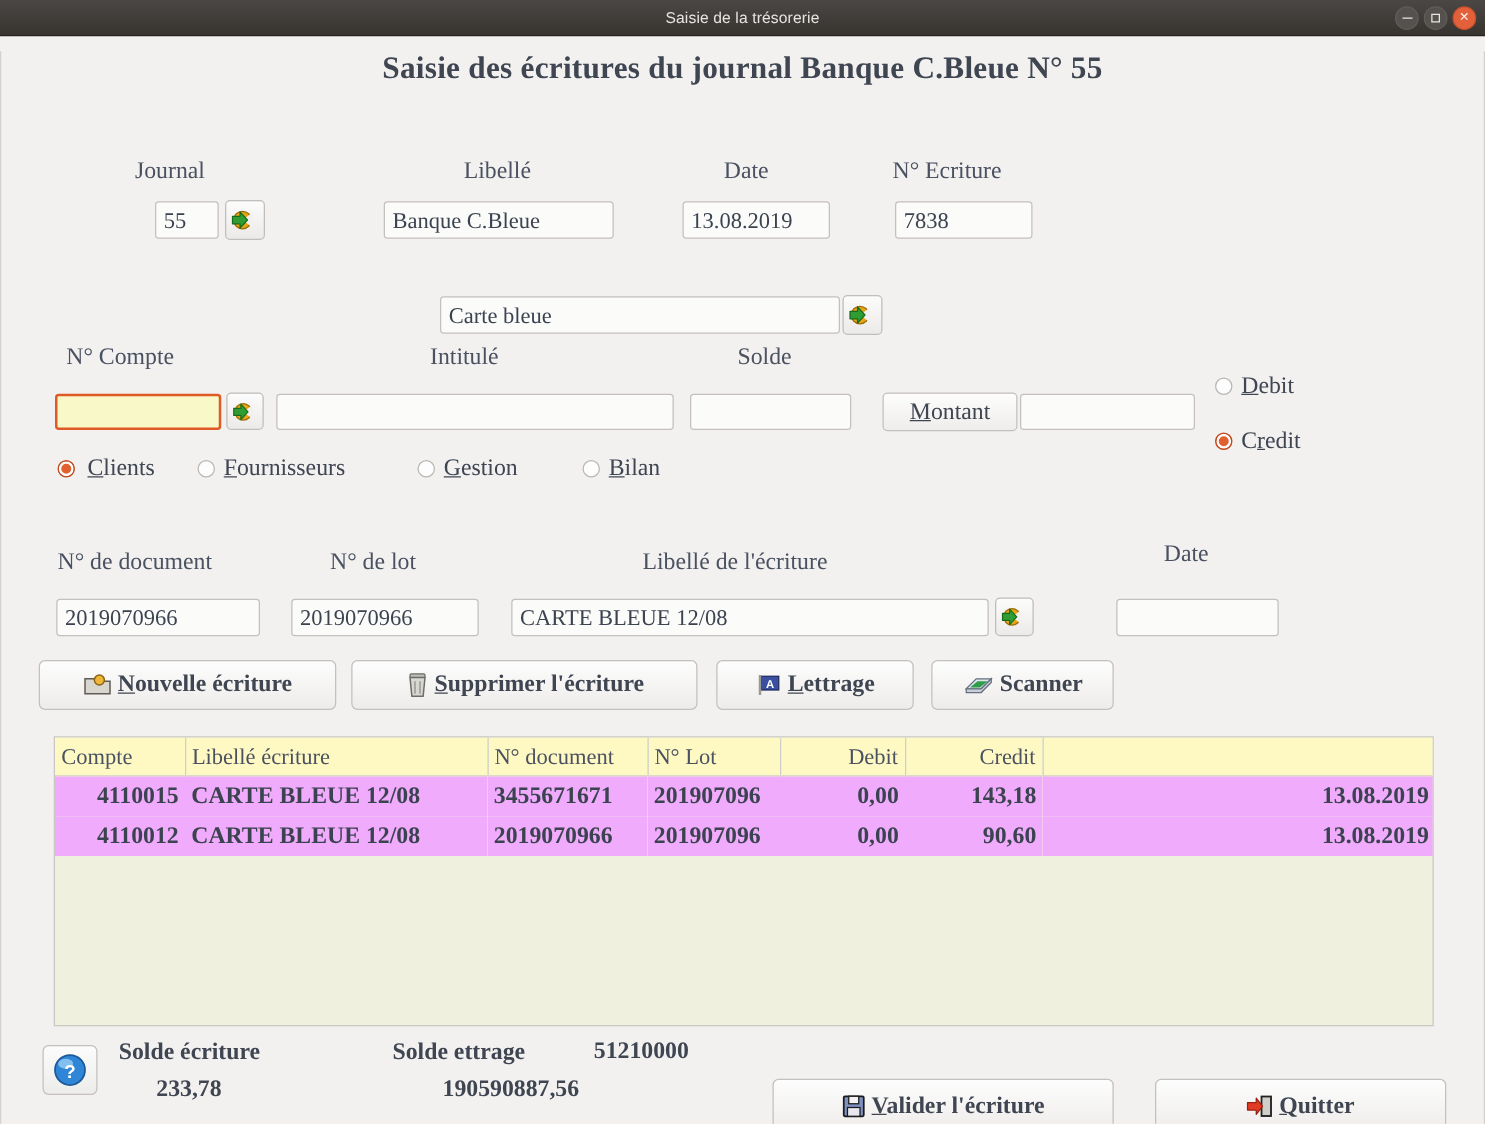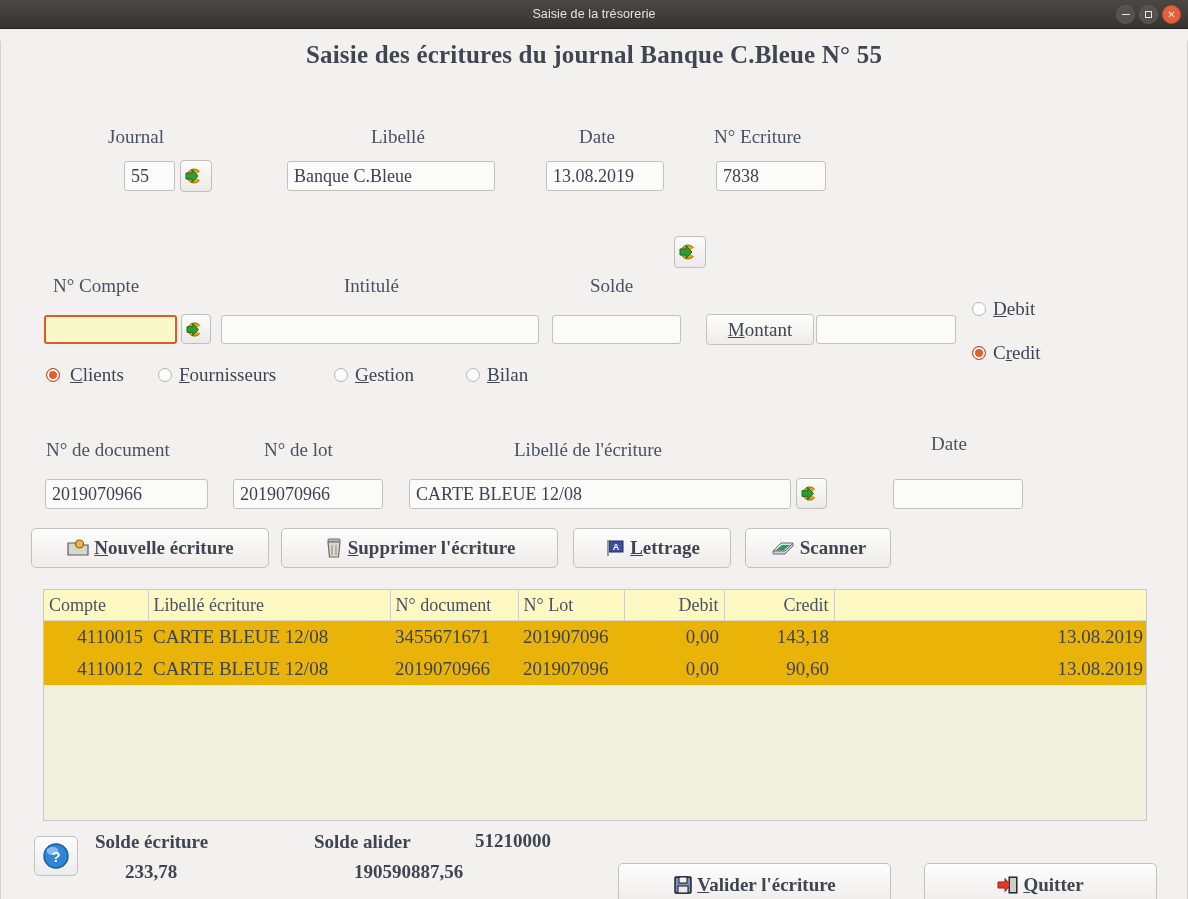--- a/index.html
+++ b/index.html
@@ -107,22 +107,22 @@
     overflow:hidden;
   }
   table.grid{border-collapse:collapse;width:100%;table-layout:fixed;font-family:"Liberation Serif", serif;}
   table.grid thead th{
     background:#fef9c3;border-right:1px solid #d0cdca;border-bottom:1px solid #ddd9c9;
     font-weight:normal;font-size:18px;color:#4a5160;padding:2px 5px;height:26px;
     text-align:left;
   }
   table.grid thead th.r{text-align:right;}
   table.grid tbody td{
-    font-size:19px;color:#3c4350;padding:2px 5px;height:28px;background:#eab308;
-    white-space:nowrap;overflow:hidden;
+    font-size:19px;color:#3c4350;padding:2px 5px;height:28px;background:#f0abfc;
+    white-space:nowrap;overflow:hidden;font-weight:bold;
   }
   table.grid tbody td.r{text-align:right;}
 
   
   .solde-lbl{font-size:19px;font-weight:bold;color:#3f4652;position:absolute;}
   .helpbtn{
     position:absolute;box-sizing:border-box;width:44px;height:40px;
     background:linear-gradient(to bottom,#fcfcfc,#ececea);
     border:1px solid #c3c0bd;border-radius:5px;
     display:flex;align-items:center;justify-content:center;cursor:pointer;
@@ -155,24 +155,25 @@
 
   <input class="abs inp" style="left: 123px; top: 120px; width: 51px; height: 30px;" value="55">
   <div class="abs lookupbtn" style="left:179px;top:119px;width:32px;height:32px;">
     <svg width="24" height="20" viewBox="0 0 24 20">
       <path d="M10 3 a7 7 0 1 0 0 14 a7 7 0 0 0 0 -14 z" fill="#e8a417" stroke="#9a6c08" stroke-width="1"></path>
       <path d="M10 10 L18 4 L18 16 Z" fill="#f2f1f0"></path>
       <path d="M2 7 h6 v-3.5 l6 6.5 l-6 6.5 v-3.5 h-6 z" fill="#2f9c34" stroke="#186b1b" stroke-width="1" stroke-linejoin="round"></path>
     </svg>
   </div>
 
-  <input class="abs inp" style="left: 286px; top: 120px; width: 208px; height: 30px;" value="Banque C.Bleue">
+  <input class="abs inp" style="left: 306px; top: 120px; width: 184px; height: 30px;" value="Banque C.Bleue">
   <input class="abs inp" style="left: 545px; top: 120px; width: 118px; height: 30px;" value="13.08.2019">
   <input class="abs inp" style="left: 715px; top: 120px; width: 110px; height: 30px;" value="7838">
 
+  <input class="abs inp" style="left: 351px; top: 196px; width: 320px; height: 30px;" value="Carte bleue">
   <div class="abs lookupbtn" style="left:673px;top:195px;width:32px;height:32px;">
     <svg width="24" height="20" viewBox="0 0 24 20">
       <path d="M10 3 a7 7 0 1 0 0 14 a7 7 0 0 0 0 -14 z" fill="#e8a417" stroke="#9a6c08" stroke-width="1"></path>
       <path d="M10 10 L18 4 L18 16 Z" fill="#f2f1f0"></path>
       <path d="M2 7 h6 v-3.5 l6 6.5 l-6 6.5 v-3.5 h-6 z" fill="#2f9c34" stroke="#186b1b" stroke-width="1" stroke-linejoin="round"></path>
     </svg>
   </div>
 
   <span class="abs lbl" style="left:52px;top:234px;">N° Compte</span>
   <span class="abs lbl" style="left:343px;top:234px;">Intitulé</span>
@@ -331,21 +332,21 @@
     <svg width="28" height="28" viewBox="0 0 28 28">
       <circle cx="14" cy="14" r="12" fill="#2f86d6" stroke="#1b5a99" stroke-width="1.4"></circle>
       <ellipse cx="10.5" cy="9" rx="6" ry="4" fill="#9fd0f5" opacity="0.75"></ellipse>
       <text x="14" y="20" font-family="Liberation Sans, sans-serif" font-size="15" font-weight="bold" fill="#ffffff" text-anchor="middle">?</text>
     </svg>
   </div>
 
   <span class="solde-lbl" style="left:94px;top:790px;">Solde écriture</span>
   <span class="solde-lbl" style="left:124px;top:820px;">233,78</span>
 
-  <span class="solde-lbl" style="left:313px;top:790px;">Solde alider</span>
+  <span class="solde-lbl" style="left:313px;top:790px;">Solde ettrage</span>
   <span class="solde-lbl" style="left:474px;top:789px;">51210000</span>
   <span class="solde-lbl" style="left:353px;top:820px;">190590887,56</span>
 
   <div class="btn" style="left:617px;top:822px;width:273px;height:44px;">
     <span class="ico">
       <svg width="20" height="20" viewBox="0 0 20 20">
         <rect x="2" y="2" width="16" height="16" rx="1" fill="#7f90c2" stroke="#1a1a1a" stroke-width="1.4"></rect>
         <rect x="6" y="2" width="8" height="6" fill="#f2f2f2" stroke="#1a1a1a" stroke-width="1"></rect>
         <rect x="5" y="11" width="10" height="7" fill="#e8e8ef" stroke="#1a1a1a" stroke-width="1"></rect>
       </svg>

